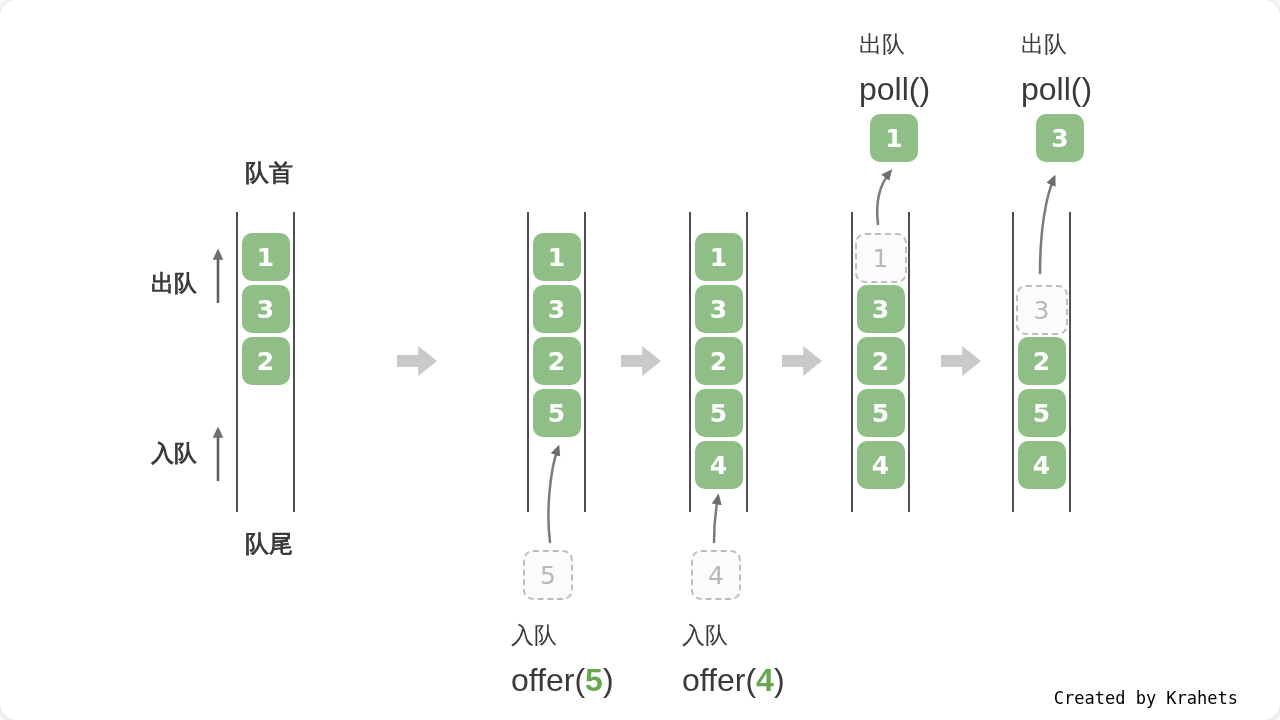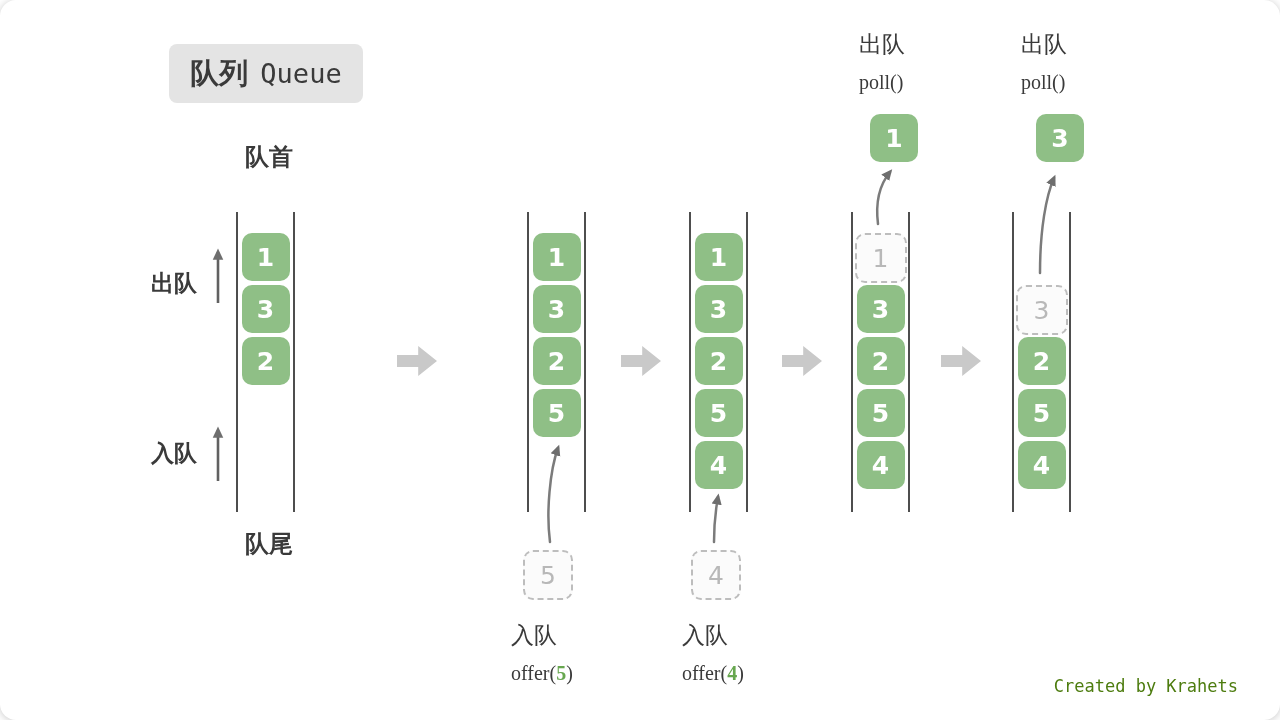--- a/index.html
+++ b/index.html
@@ -11,21 +11,21 @@
   *{box-sizing:border-box;}
 
   
   .badge{position:absolute;left:169px;top:44px;width:194px;height:59px;background:#E4E4E4;
     border-radius:8px;display:flex;align-items:center;justify-content:center;gap:12px;}
   .badge-zh{font-weight:700;font-size:29px;color:#3A3A3A;}
   .badge-en{font-family:"DejaVu Sans Mono",monospace;font-size:27px;color:#3A3A3A;}
 
   
   .lbl{position:absolute;color:#3A3A3A;font-weight:700;}
-  .lbl-front{left:238px;top:141px;width:62px;text-align:center;font-size:24px;}
+  .lbl-front{left:238px;top:157px;width:62px;text-align:center;font-size:24px;}
   .lbl-rear{left:238px;top:528px;width:62px;text-align:center;font-size:24px;}
   .lbl-deq{left:151px;top:268px;font-size:23px;}
   .lbl-enq{left:151px;top:438px;font-size:23px;}
 
   
   .col{position:absolute;top:212px;height:300px;width:59px;
     border-left:2px solid #4E4E4E;border-right:2px solid #4E4E4E;}
   .col-1{left:236px;} .col-2{left:527px;} .col-3{left:689px;} .col-4{left:851px;} .col-5{left:1012px;}
 
   
@@ -41,39 +41,35 @@
     font-family:"DejaVu Sans",sans-serif;font-size:25px;}
 
   
   .barrow{position:absolute;top:346px;width:40px;height:30px;background:#C9C9C9;
     clip-path:polygon(0 30%,53% 30%,53% 0,100% 50%,53% 100%,53% 70%,0 70%);}
   .ba-1{left:397px;} .ba-2{left:621px;} .ba-3{left:782px;} .ba-4{left:941px;}
 
   
   .op{position:absolute;color:#3A3A3A;}
   .op-zh{font-size:23px;margin-bottom:11px;}
-  .op-code{font-family:Liberation Serif, serif;font-size:20px;}
+  .op-code{font-family:Liberation Sans, sans-serif;font-size:32px;}
   .op .arg{color:#67A74F;font-weight:700;}
   .op-enq1{left:511px;top:620px;} .op-enq2{left:682px;top:620px;}
   .op-deq1{left:859px;top:29px;}  .op-deq2{left:1021px;top:29px;}
 
-  .watermark{position:absolute;right:42px;bottom:24px;font-family:"DejaVu Sans Mono",monospace;
-    font-size:17px;color:#4d7c0f;}
+  .watermark{position:absolute;right:42px;bottom:12px;font-family:"DejaVu Sans Mono",monospace;
+    font-size:17px;color:#000000;}
 
   .overlay{position:absolute;left:0;top:0;pointer-events:none;}
 </style>
 </head>
 <body>
 
 <div class="canvas">
 
-  <div class="badge">
-    <span class="badge-zh">队列</span>
-    <span class="badge-en">Queue</span>
-  </div>
 
   <div class="lbl lbl-front">队首</div>
   <div class="lbl lbl-rear">队尾</div>
   <div class="lbl lbl-deq">出队</div>
   <div class="lbl lbl-enq">入队</div>
 
   <div class="col col-1">
     <div class="cell s0">1</div>
     <div class="cell s1">3</div>
     <div class="cell s2">2</div>

